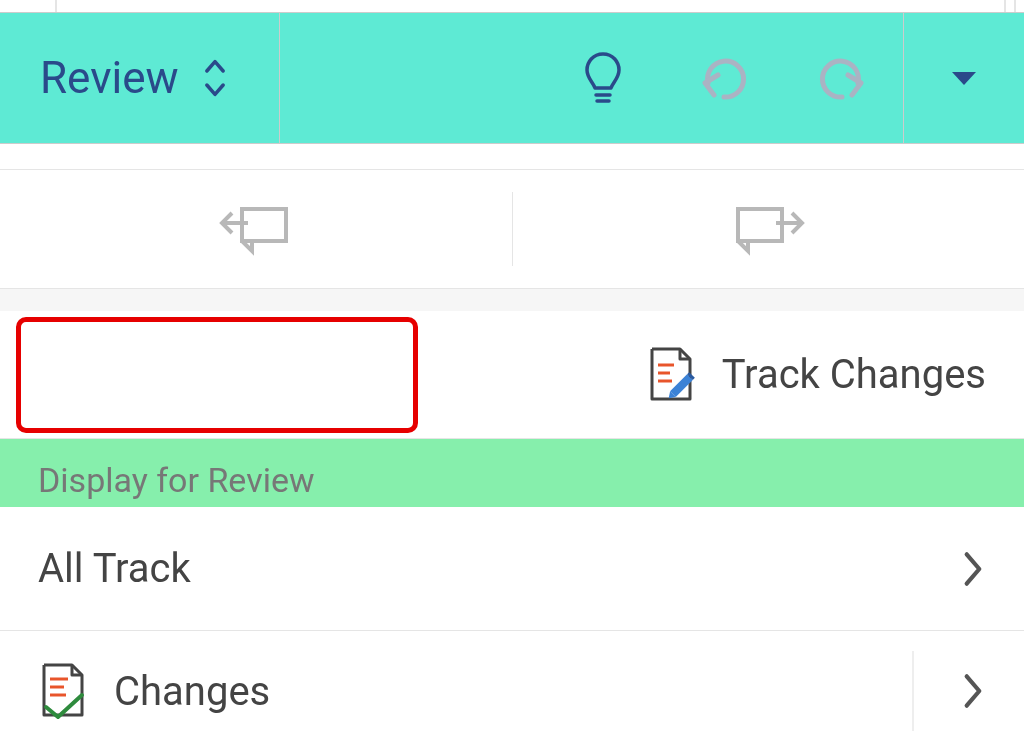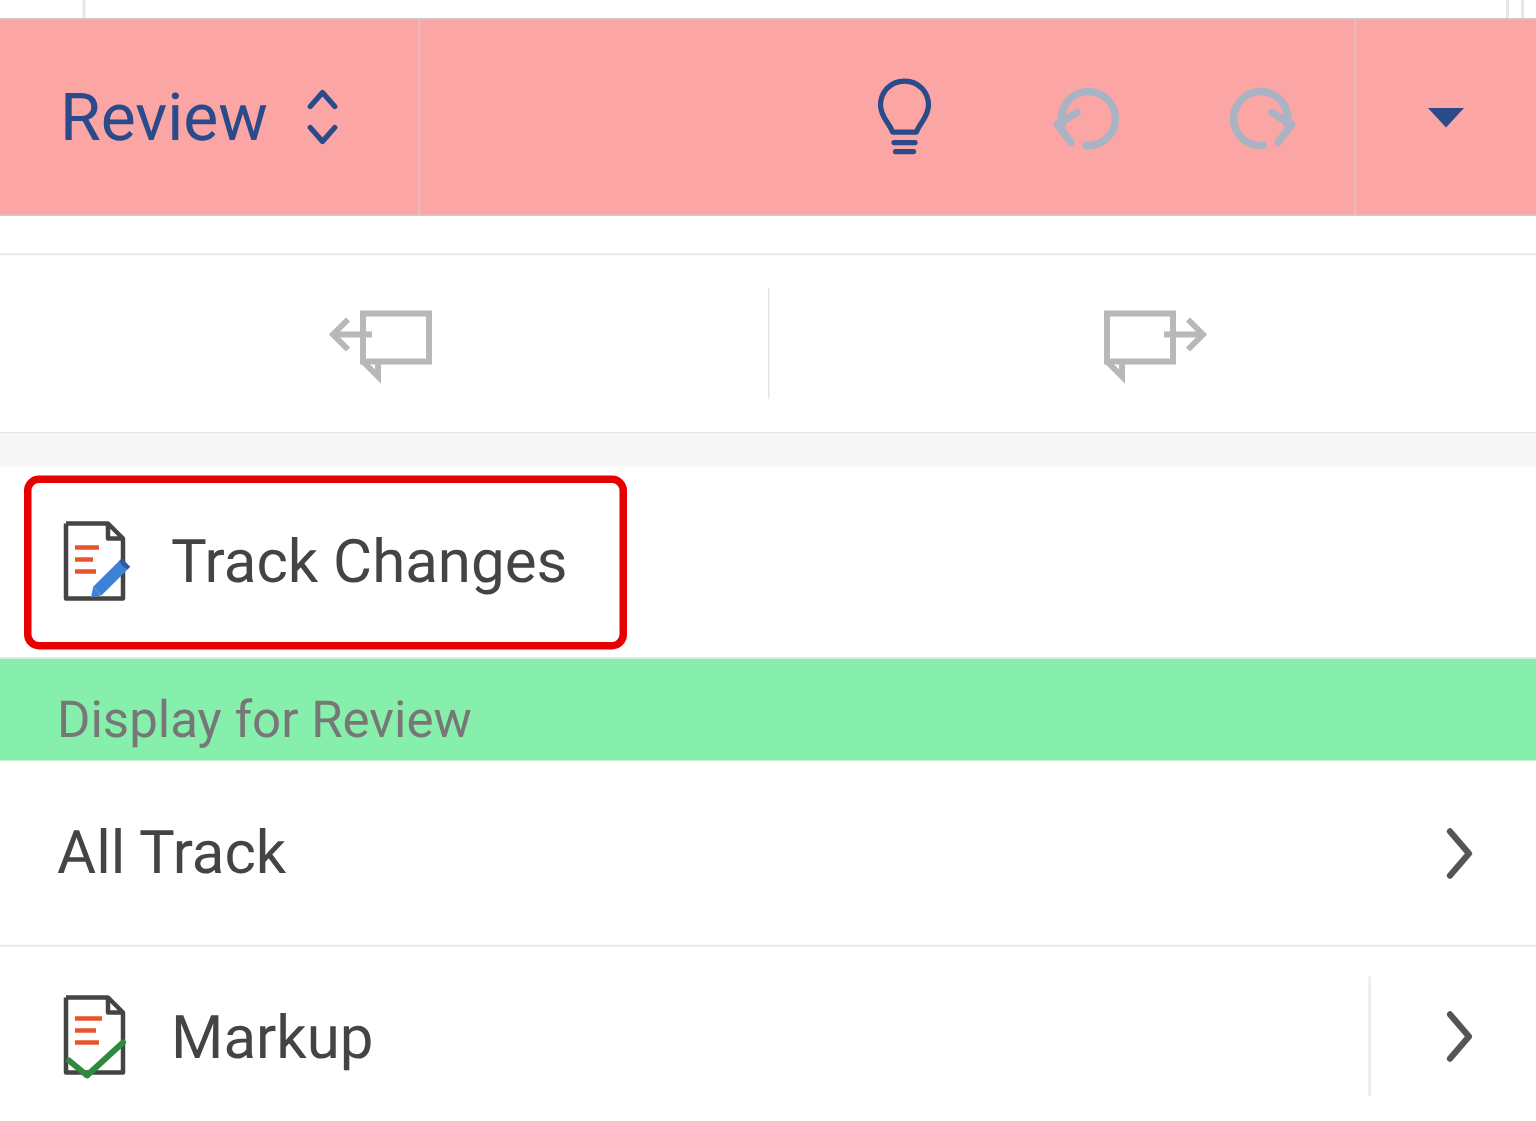--- a/index.html
+++ b/index.html
@@ -22,21 +22,21 @@
     content: "";
     position: absolute;
     right: 8px;
     top: 0;
     bottom: 0;
     width: 2px;
     background: #e5e5e5;
   }
   .ribbon-header {
     height: 132px;
-    background: #fca5a5;
+    background: #5eead4;
     display: flex;
     align-items: center;
     border-top: 1px solid #ccc;
     border-bottom: 1px solid #ccc;
   }
   .ribbon-tab {
     display: flex;
     align-items: center;
     gap: 22px;
     padding-left: 40px;
@@ -89,20 +89,21 @@
   .list {
     background: #fff;
   }
   .row {
     display: flex;
     align-items: center;
     padding: 0 38px;
     height: 128px;
     border-bottom: 1px solid #e5e5e5;
     position: relative;
+    justify-content: flex-end;
   }
   .row .row-icon {
     width: 58px;
     display: flex;
     align-items: center;
     justify-content: flex-start;
   }
   .row .row-label {
     font-size: 40px;
     color: #444;
@@ -266,21 +267,21 @@
     <span class="row-icon">
       <svg width="54" height="60" viewBox="0 0 54 60">
         <polyline points="6,4 34,4 44,14 44,54 6,54 6,4" fill="none" stroke="#444" stroke-width="3" stroke-linejoin="round"></polyline>
         <polyline points="34,4 34,14 44,14" fill="none" stroke="#444" stroke-width="3" stroke-linejoin="round"></polyline>
         <line x1="12" y1="18" x2="30" y2="18" stroke="#e8552b" stroke-width="3"></line>
         <line x1="12" y1="26" x2="26" y2="26" stroke="#e8552b" stroke-width="3"></line>
         <line x1="12" y1="34" x2="28" y2="34" stroke="#e8552b" stroke-width="3"></line>
         <polyline points="8,46 20,56 44,34" fill="none" stroke="#2e8b3d" stroke-width="4" stroke-linecap="round" stroke-linejoin="round"></polyline>
       </svg>
     </span>
-    <span class="row-label">Markup</span>
+    <span class="row-label">Changes</span>
     <div class="accept-inner-divider"></div>
     <span class="chevron">
       <svg viewBox="0 0 24 40">
         <polyline points="6,6 18,20 6,34" fill="none" stroke="#555" stroke-width="4" stroke-linecap="round" stroke-linejoin="round"></polyline>
       </svg>
     </span>
   </div>
 
 </div>
 

